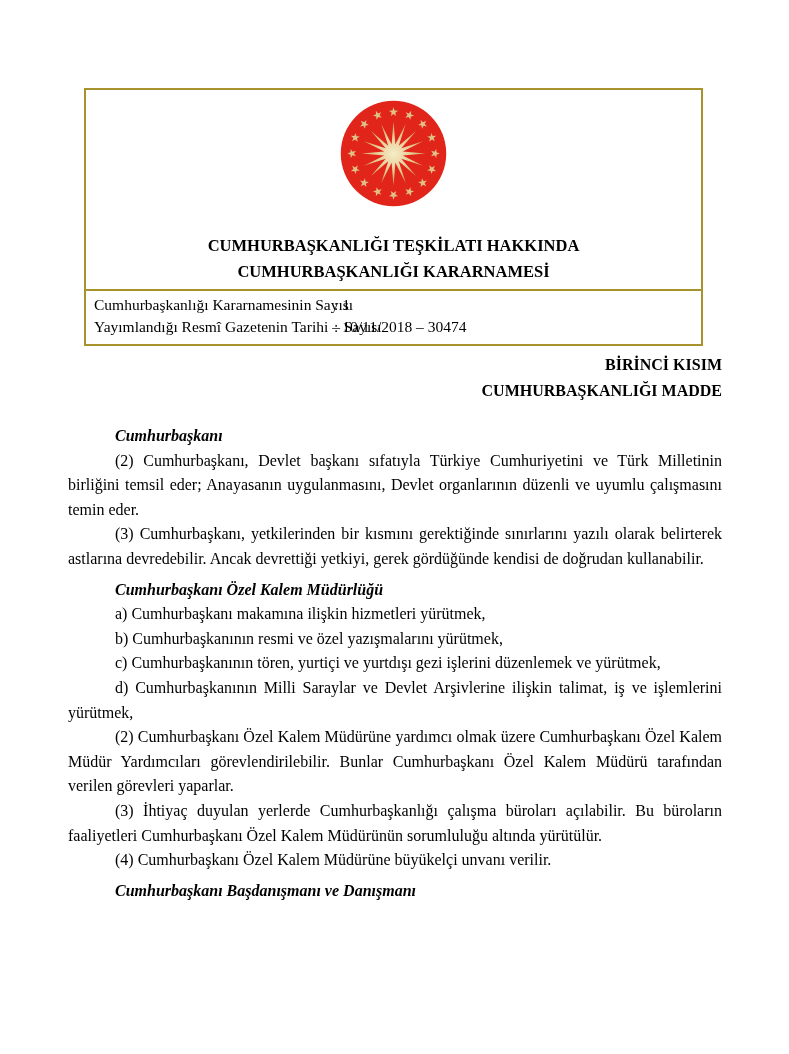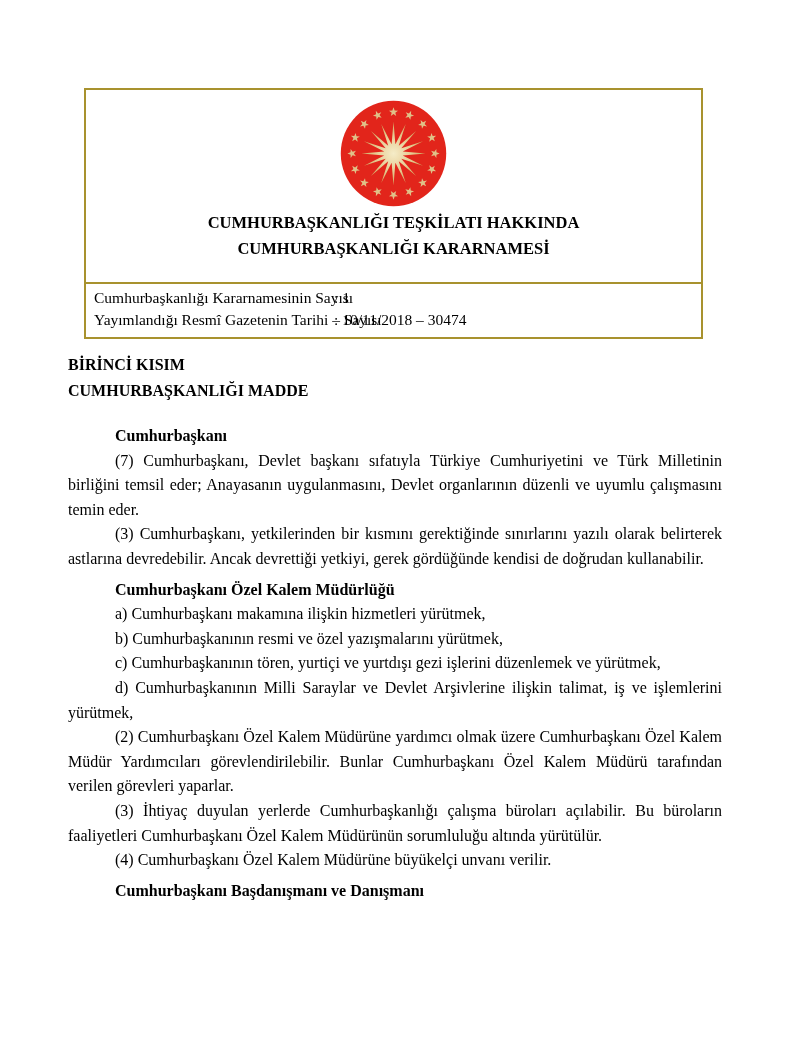--- a/index.html
+++ b/index.html
@@ -18,47 +18,48 @@
     width: 615px;
     border: 2px solid #a8922e;
     background: #ffffff;
   }
   .emblem-wrap { text-align: center; padding-top: 7px; line-height: 0; }
   .doc-title {
     text-align: center;
     font-weight: bold;
     font-size: 16.5px;
     line-height: 26px;
-    padding-bottom: 20px;
+    margin-top: 23px;
+    padding-bottom: 4px;
   }
   .meta-section {
     border-top: 2px solid #a8922e;
     padding: 3px 8px 7px 8px;
     font-size: 15.5px;
     line-height: 21.5px;
   }
   .meta-row { white-space: nowrap; }
   .meta-label { display: inline-block; width: 240px; }
   
   .doc-body {
     position: absolute;
     left: 68px; top: 352px;
     width: 654px;
     font-size: 16px;
     line-height: 24.6px;
     text-align: justify;
   }
   .kisim {
-    text-align: left;
+    text-align: right;
     font-weight: bold;
     line-height: 26px;
     margin: 0 0 20px 0;
   }
   .doc-body p { margin: 0; text-indent: 47px; }
-  .doc-body p.section-heading { font-weight: bold; }
+  .doc-body p.section-heading { font-weight: bold; font-style: italic; }
   .doc-body p.gap-above { margin-top: 6px; }
 </style>
 </head>
 <body>
 
 <div class="header-box">
 
   <div class="emblem-wrap">
     <svg width="113" height="113" viewBox="-60 -60 120 120">
       <defs>
@@ -112,21 +113,21 @@
 <div class="doc-body">
 
   <div class="kisim">
     <div>BİRİNCİ KISIM</div>
     <div>CUMHURBAŞKANLIĞI MADDE</div>
   </div>
 
   <p class="section-heading">Cumhurbaşkanı</p>
 
 
-  <p>(7) Cumhurbaşkanı, Devlet başkanı sıfatıyla Türkiye Cumhuriyetini ve Türk Milletinin birliğini temsil eder; Anayasanın uygulanmasını, Devlet organlarının düzenli ve uyumlu çalışmasını temin eder.</p>
+  <p>(2) Cumhurbaşkanı, Devlet başkanı sıfatıyla Türkiye Cumhuriyetini ve Türk Milletinin birliğini temsil eder; Anayasanın uygulanmasını, Devlet organlarının düzenli ve uyumlu çalışmasını temin eder.</p>
   <p>(3) Cumhurbaşkanı, yetkilerinden bir kısmını gerektiğinde sınırlarını yazılı olarak belirterek astlarına devredebilir. Ancak devrettiği yetkiyi, gerek gördüğünde kendisi de doğrudan kullanabilir.</p>
 
   <p class="section-heading gap-above">Cumhurbaşkanı Özel Kalem Müdürlüğü</p>
 
 
   <p>a) Cumhurbaşkanı makamına ilişkin hizmetleri yürütmek,</p>
   <p>b) Cumhurbaşkanının resmi ve özel yazışmalarını yürütmek,</p>
   <p>c) Cumhurbaşkanının tören, yurtiçi ve yurtdışı gezi işlerini düzenlemek ve yürütmek,</p>
   <p>d) Cumhurbaşkanının Milli Saraylar ve Devlet Arşivlerine ilişkin talimat, iş ve işlemlerini yürütmek,</p>
 

